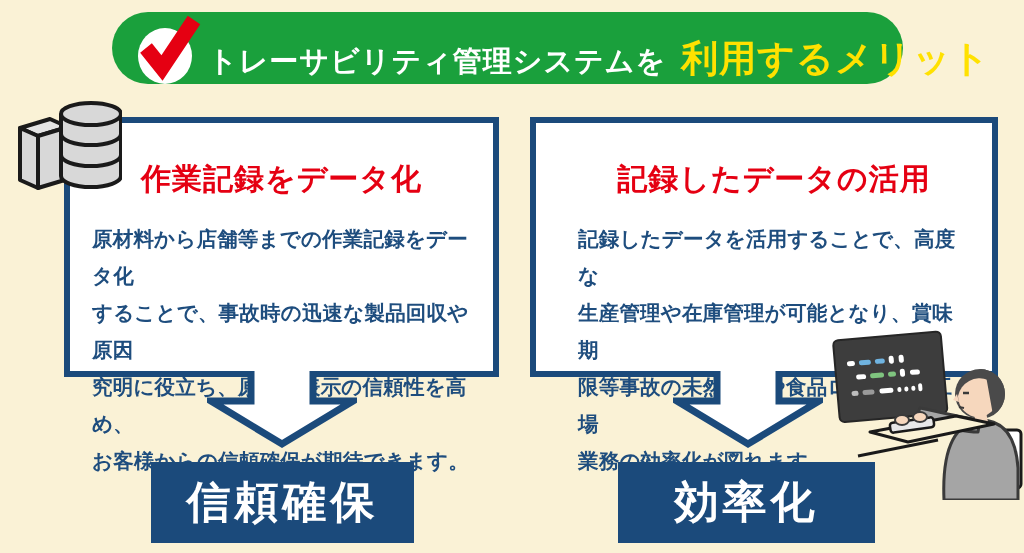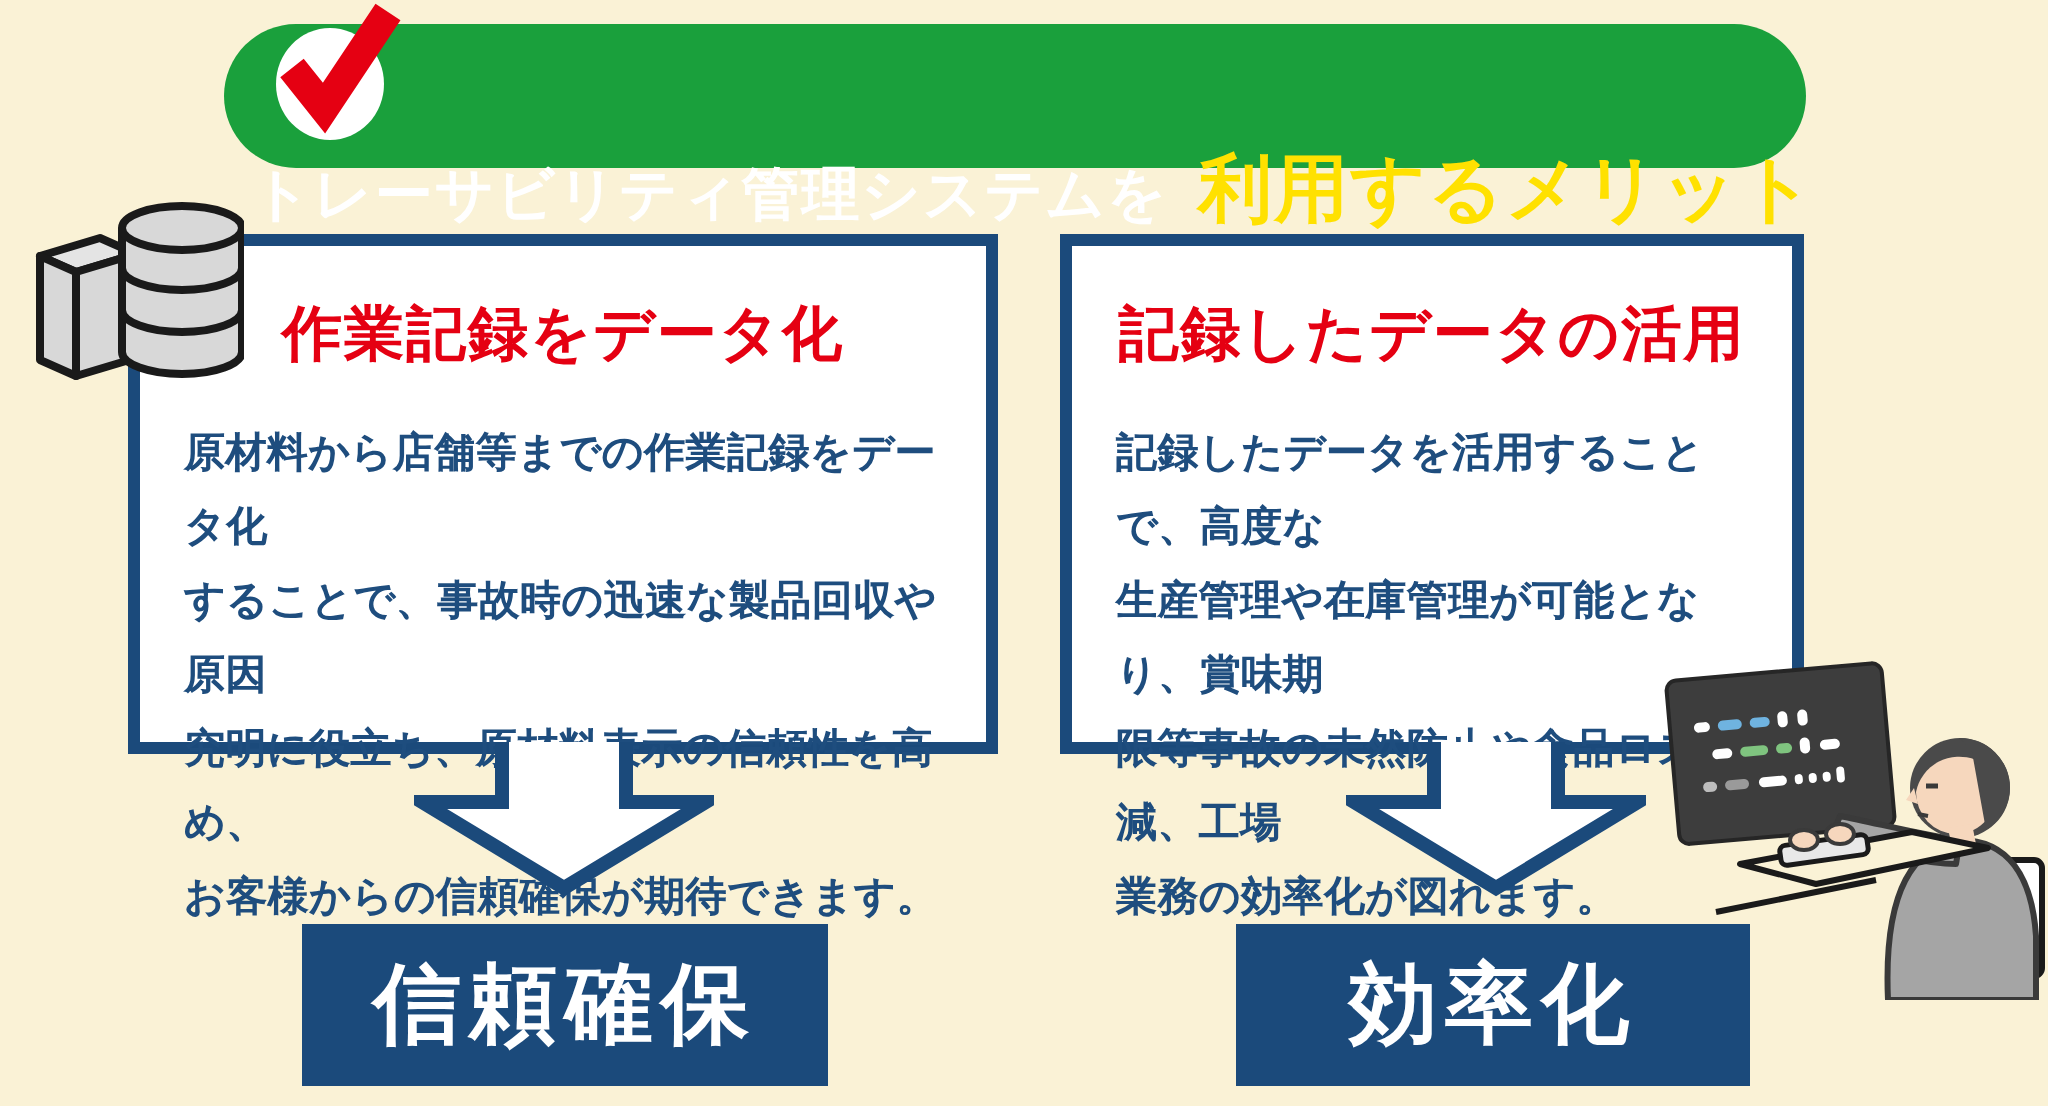--- a/index.html
+++ b/index.html
@@ -14,22 +14,21 @@
   }
 
   
   .banner {
     position: absolute;
     left: 112px; top: 12px;
     width: 791px; height: 72px;
     background: #1aa03c;
     border-radius: 36px;
     display: flex;
-    align-items: flex-start;
-    flex-direction: column;
+    align-items: flex-end;
   }
   .check-wrap {
     position: relative;
     width: 56px; height: 58px;
     margin-left: 26px;
     flex: 0 0 auto;
   }
   .check-wrap .oval {
     position: absolute; left: 0; top: 2px;
     width: 54px; height: 56px;
@@ -54,23 +53,23 @@
 
   
   .card {
     position: absolute;
     top: 117px;
     height: 260px;
     background: #ffffff;
     border: 6px solid #1b4a7b;
   }
   .card-left  { left: 64px;  width: 435px; }
-  .card-right { left: 530px; width: 372px; }
+  .card-right { left: 530px; width: 468px; padding-left: 20px; }
   .card-title {
-    margin-top: 24px;
+    margin-top: 36px;
     text-align: center;
     color: #e50012;
     font-size: 30px;
     font-weight: bold;
     letter-spacing: 1px;
     font-family: Liberation Mono, monospace;
   }
   .card-body {
     margin: 20px 20px 0 22px;
     color: #1e4d7e;

